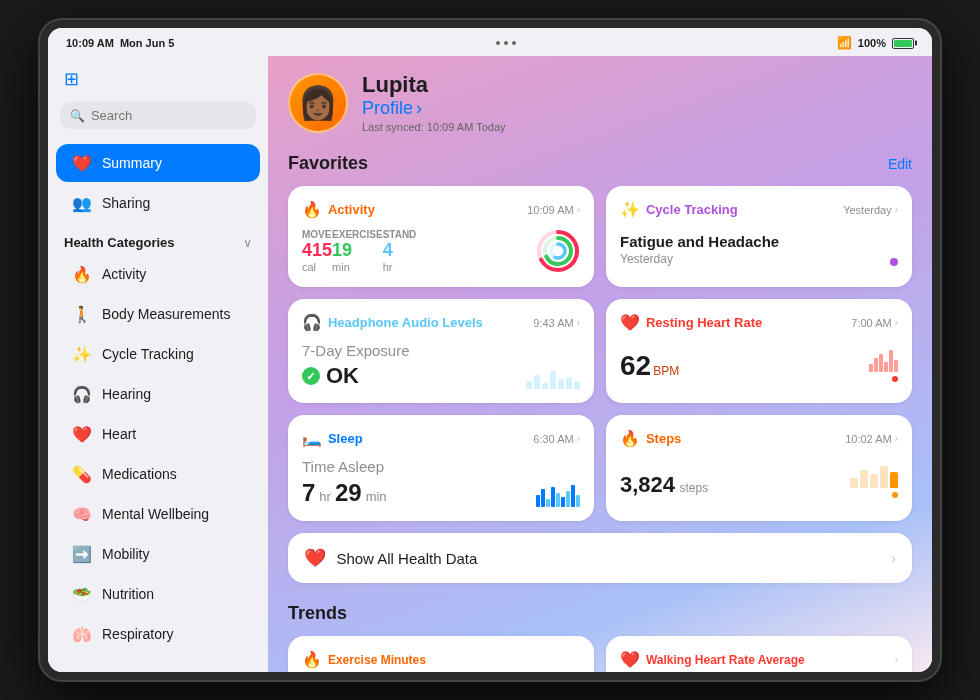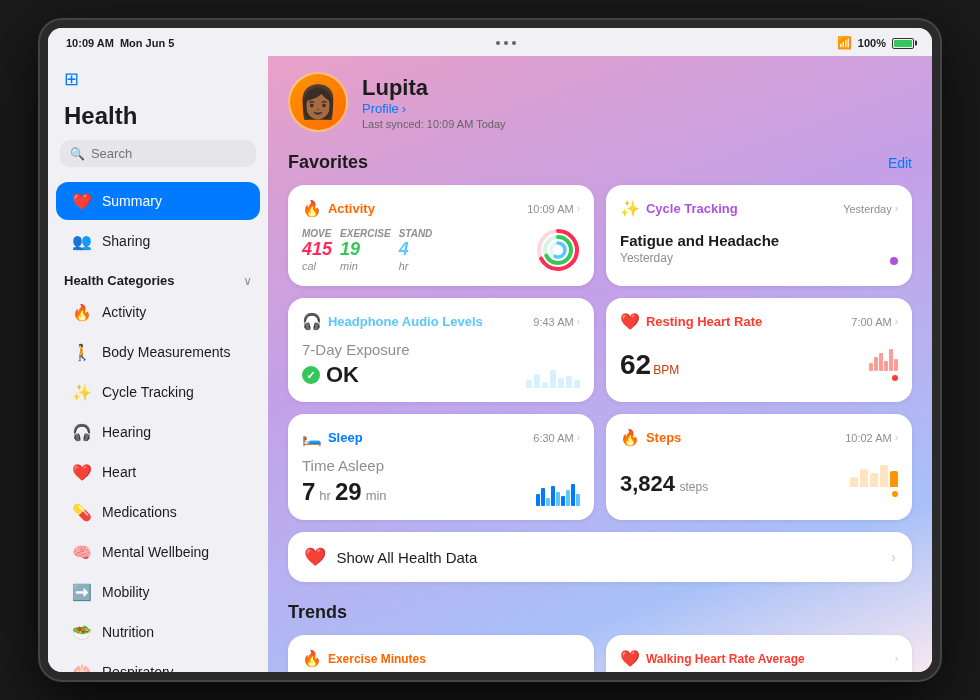--- a/index.html
+++ b/index.html
@@ -223,21 +223,21 @@
 
     .profile-info { }
 
     .profile-name {
       font-size: 22px;
       font-weight: 700;
       color: #1c1c1e;
     }
 
     .profile-link {
-      font-size: 13px;
+      font-size: 18px;
       color: #007aff;
       display: flex;
       align-items: center;
       gap: 3px;
       cursor: pointer;
     }
 
     .profile-sync {
       font-size: 11px;
       color: #636366;
@@ -311,23 +311,22 @@
       display: flex;
       align-items: center;
       gap: 3px;
     }
 
     .card-chevron { font-size: 10px; color: #c7c7cc; }
 
     
     .activity-metrics {
       display: flex;
-      gap: 8px;
+      gap: 0;
       align-items: flex-end;
-      font-style: italic;
     }
 
     .activity-ring {
       width: 44px;
       height: 44px;
       margin-left: auto;
       flex-shrink: 0;
     }
 
     .metric-group { display: flex; flex-direction: column; }
@@ -630,21 +629,20 @@
       </div>
     </div>
 
     <div class="app-container">
 
       <div class="sidebar">
         <div class="sidebar-top">
           <span class="sidebar-grid-icon">⊞</span>
         </div>
 
-        <div class="sidebar-title">Health</div>
 
         <div class="search-bar">
           <span class="search-icon">🔍</span>
           <input class="search-input" type="text" readonly="" placeholder="Search" style="">
 
         </div>
 
         <div class="sidebar-item active">
           <span class="sidebar-item-icon">❤️</span>
           <span>Summary</span>

